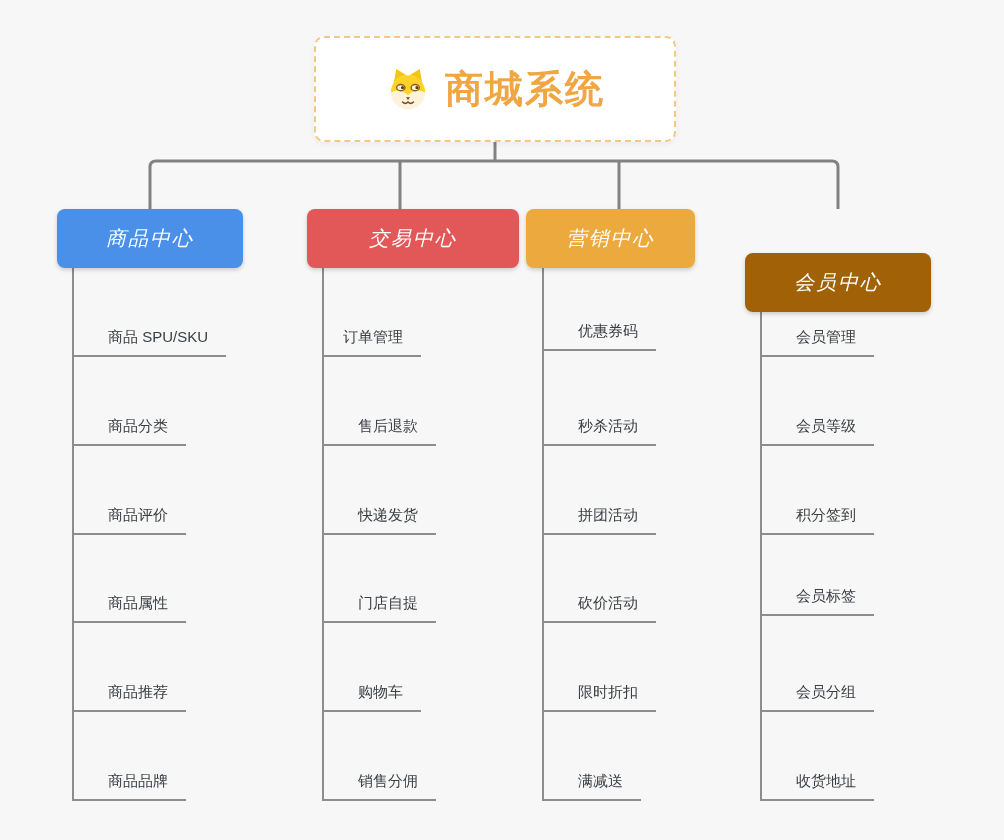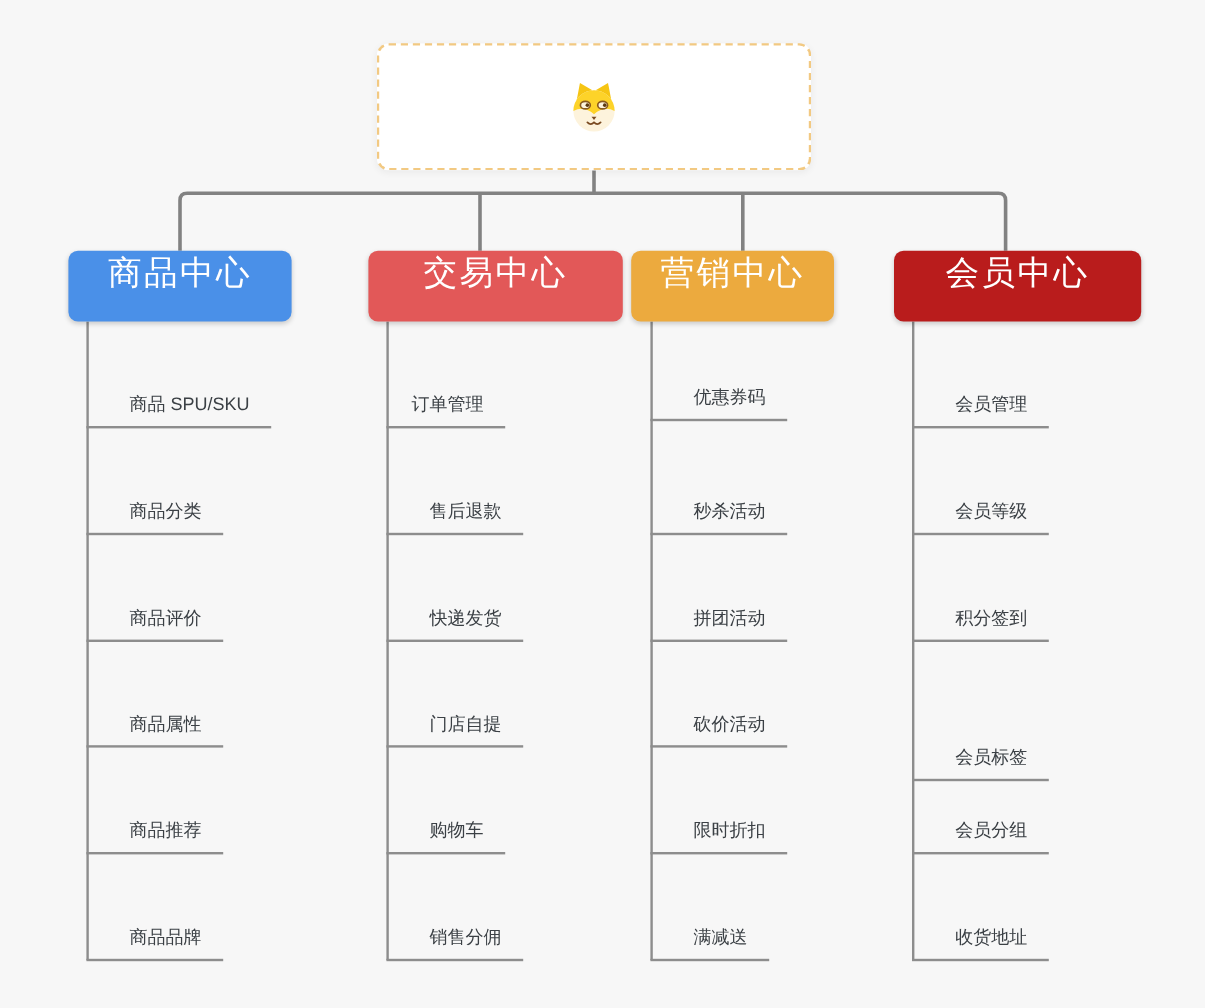--- a/index.html
+++ b/index.html
@@ -24,24 +24,24 @@
   }
   .root-title{
     font-size:38px;font-weight:bold;letter-spacing:2px;
   }
   .dog-icon{width:46px;height:44px;display:block;}
 
   
   .branch-box{
     position:absolute;top:209px;height:59px;
     border-radius:8px;
-    display:flex;align-items:flex-start;justify-content:center;
-    color:#ffffff;font-size:28px;letter-spacing:2px;
+    display:flex;align-items:center;justify-content:center;
+    color:#ffffff;font-size:20px;letter-spacing:2px;
     box-shadow:0 2px 4px rgba(0,0,0,0.18);
-    z-index:2;box-sizing:border-box;
+    z-index:2;box-sizing:border-box;font-style:italic;
   }
 
   
   .trunk{
     position:absolute;width:2px;background:#8d8d8d;z-index:1;
   }
 
   
   .topic-item{
     position:absolute;height:46px;box-sizing:border-box;
@@ -74,20 +74,21 @@
         <circle cx="32" cy="37" r="25" fill="#fdf3dc"></circle>
         <path d="M7,37 A25,25 0 0 1 57,37 Q44,30 32,41 Q20,30 7,37 Z" fill="#fdd329"></path>
         <ellipse cx="21.5" cy="30" rx="6" ry="4.5" fill="#fdf3dc" stroke="#8a5a1e" stroke-width="2"></ellipse>
         <ellipse cx="42.5" cy="30" rx="6" ry="4.5" fill="#fdf3dc" stroke="#8a5a1e" stroke-width="2"></ellipse>
         <circle cx="24" cy="30" r="2.2" fill="#5d3a12"></circle>
         <circle cx="45" cy="30" r="2.2" fill="#5d3a12"></circle>
         <path d="M29,44 h6 l-3,4 Z" fill="#7a4a21"></path>
         <path d="M24,51 Q28,55 32,51 Q36,55 40,51" stroke="#7a4a21" stroke-width="2.2" fill="none" stroke-linecap="round"></path>
       </svg>
     </span>
+    <span class="root-title" style="color: rgb(240, 166, 67);">商城系统</span>
   </div>
 
   <div id="branches">
       <div class="branch-box" style="left: 57px; width: 186px; background: rgb(74, 144, 232);">
         <span>商品中心</span>
       </div>
       <div class="trunk" style="left: 72px; top: 268px; height: 532px;"></div>
       <div class="topic-item" style="left: 72px; top: 311px;">商品 SPU/SKU</div>
       <div class="topic-item" style="left: 72px; top: 400px;">商品分类</div>
       <div class="topic-item" style="left: 72px; top: 489px;">商品评价</div>
@@ -107,25 +108,25 @@
       <div class="branch-box" style="left: 526px; width: 169px; background: rgb(236, 170, 62);">
         <span>营销中心</span>
       </div>
       <div class="trunk" style="left: 542px; top: 268px; height: 532px;"></div>
       <div class="topic-item" style="left: 542px; top: 305px;">优惠券码</div>
       <div class="topic-item" style="left: 542px; top: 400px;">秒杀活动</div>
       <div class="topic-item" style="left: 542px; top: 489px;">拼团活动</div>
       <div class="topic-item" style="left: 542px; top: 577px;">砍价活动</div>
       <div class="topic-item" style="left: 542px; top: 666px;">限时折扣</div>
       <div class="topic-item" style="left: 542px; top: 755px;">满减送</div>
-      <div class="branch-box" style="left: 745px; width: 206px; background: #b91c1c;">
+      <div class="branch-box" style="left: 745px; width: 186px; background: #a16207; margin-top: 44px;">
         <span>会员中心</span>
       </div>
       <div class="trunk" style="left: 760px; top: 268px; height: 532px;"></div>
       <div class="topic-item" style="left: 760px; top: 311px;">会员管理</div>
       <div class="topic-item" style="left: 760px; top: 400px;">会员等级</div>
       <div class="topic-item" style="left: 760px; top: 489px;">积分签到</div>
-      <div class="topic-item" style="left: 760px; top: 605px;">会员标签</div>
+      <div class="topic-item" style="left: 760px; top: 570px;">会员标签</div>
       <div class="topic-item" style="left: 760px; top: 666px;">会员分组</div>
       <div class="topic-item" style="left: 760px; top: 755px;">收货地址</div>
     </div>
 
 </div>
 
 </body></html>

